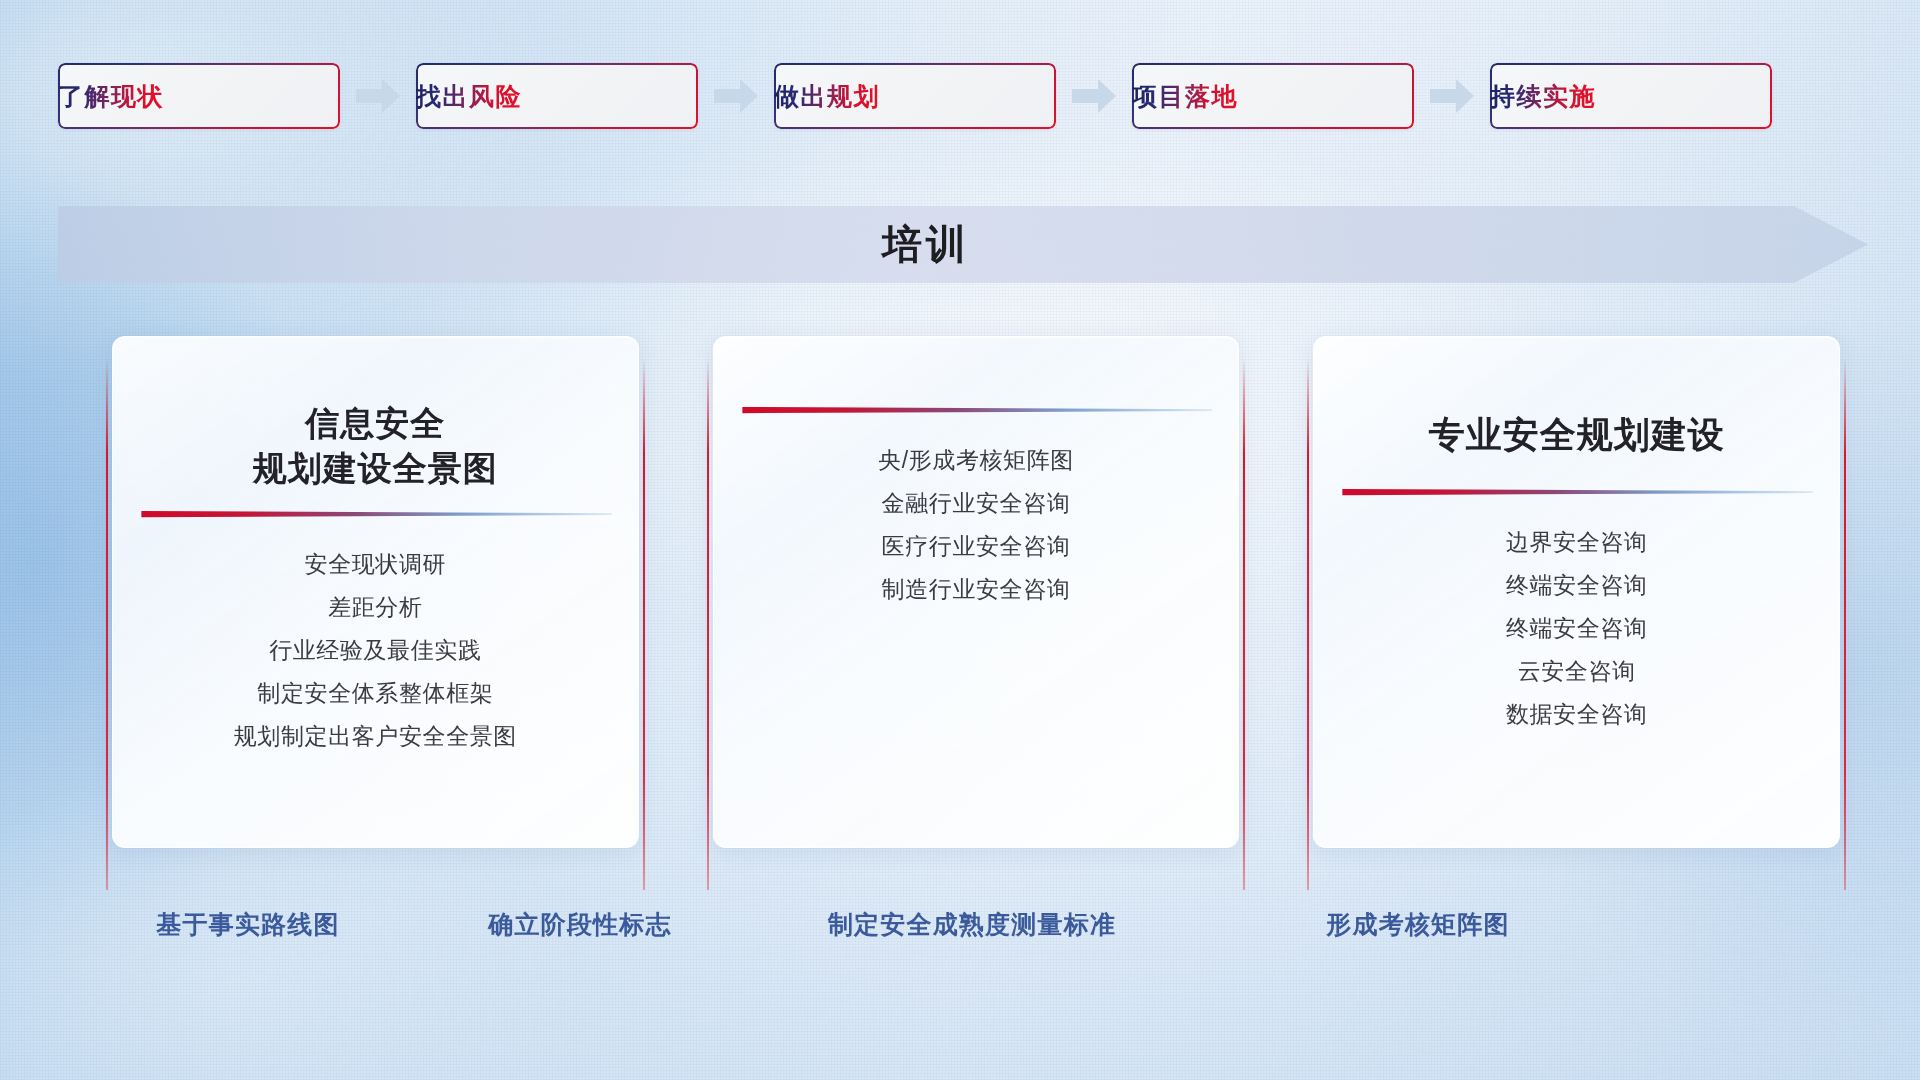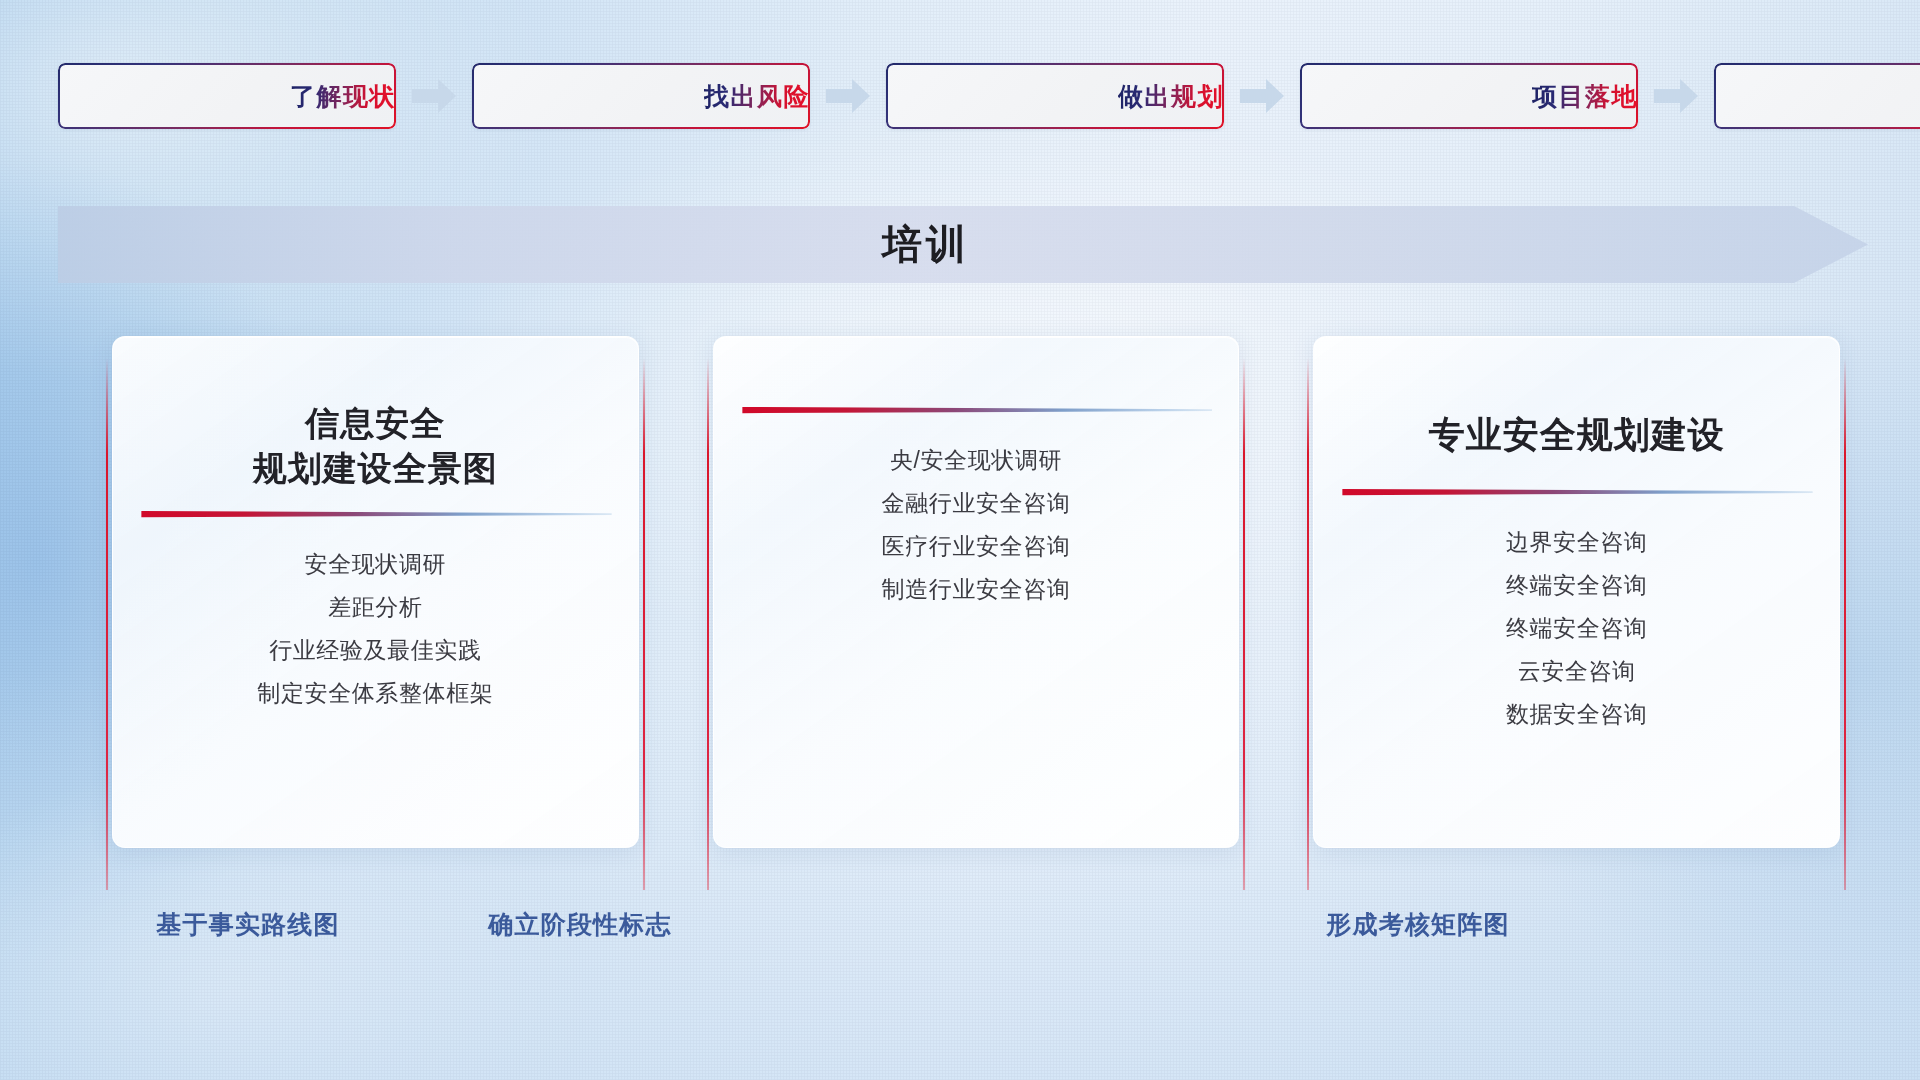--- a/index.html
+++ b/index.html
@@ -42,25 +42,25 @@
       repeating-linear-gradient(0deg, rgba(0,0,40,.5) 0 1px, transparent 1px 3px),
       repeating-linear-gradient(90deg, rgba(0,0,40,.5) 0 1px, transparent 1px 3px);
   }
 
   
   .steps {
     position:absolute; left:58px; top:62px; width:1806px; height:68px;
     display:flex; align-items:center; z-index:4;
   }
   .step {
-    flex:0 0 auto; width:338px; height:66px;
+    flex:0 0 auto; width:282px; height:66px;
     border-radius:7px;
     background:linear-gradient(135deg,#f6f7f9 0%,#f2f3f5 55%,#eff1f4 100%);
     position:relative;
-    display:flex; align-items:center; justify-content:flex-end;
+    display:flex; align-items:center; justify-content:flex-start;
     box-shadow:0 1px 3px rgba(60,90,140,.10);
   }
   
   .step::before {
     content:""; position:absolute; inset:0; border-radius:7px; padding:1.6px;
     background:linear-gradient(150deg,#232a6b 0%,#33337a 22%,#7b2b60 52%,#c4143a 74%,#e01226 100%);
     -webkit-mask:linear-gradient(#000 0 0) content-box, linear-gradient(#000 0 0);
     -webkit-mask-composite:xor; mask-composite:exclude;
     pointer-events:none;
   }
@@ -234,20 +234,21 @@
             </linearGradient>
           </defs>
           <path d="M2 2 L400 4.2 L400 6.0 L2 8.2 Z" fill="url(#rule1)"></path>
         </svg>
       </div>
       <ul class="card-list">
         <li>安全现状调研</li>
         <li>差距分析</li>
         <li>行业经验及最佳实践</li>
         <li>制定安全体系整体框架</li>
+        <li>规划制定出客户安全全景图</li>
       </ul>
     </div>
   </div>
 
   <div class="card">
     <div class="card-edge-l"></div>
     <div class="card-edge-r"></div>
     <div class="card-body">
       <div class="card-rule" style="margin-top:28px;">
         <svg viewBox="0 0 400 10" preserveAspectRatio="none" xmlns="http://www.w3.org/2000/svg">
@@ -258,21 +259,21 @@
               <stop offset="45%" stop-color="#8c4777"></stop>
               <stop offset="68%" stop-color="#7e9ec9"></stop>
               <stop offset="88%" stop-color="#b7cfe8"></stop>
               <stop offset="100%" stop-color="#dbe8f4"></stop>
             </linearGradient>
           </defs>
           <path d="M2 2 L400 4.2 L400 6.0 L2 8.2 Z" fill="url(#rule2)"></path>
         </svg>
       </div>
       <ul class="card-list">
-        <li>央/安全现状调研</li>
+        <li>央/形成考核矩阵图</li>
         <li>金融行业安全咨询</li>
         <li>医疗行业安全咨询</li>
         <li>制造行业安全咨询</li>
       </ul>
     </div>
   </div>
 
   <div class="card">
     <div class="card-edge-l"></div>
     <div class="card-edge-r"></div>
@@ -302,14 +303,15 @@
         <li>云安全咨询</li>
         <li>数据安全咨询</li>
       </ul>
     </div>
   </div>
 </div>
 
 <div class="captions">
   <div class="caption" style="left:248px;">基于事实路线图</div>
   <div class="caption" style="left:580px;">确立阶段性标志</div>
+  <div class="caption" style="left:972px;">制定安全成熟度测量标准</div>
   <div class="caption" style="left:1418px;">形成考核矩阵图</div>
 </div>
 
 </body></html>

